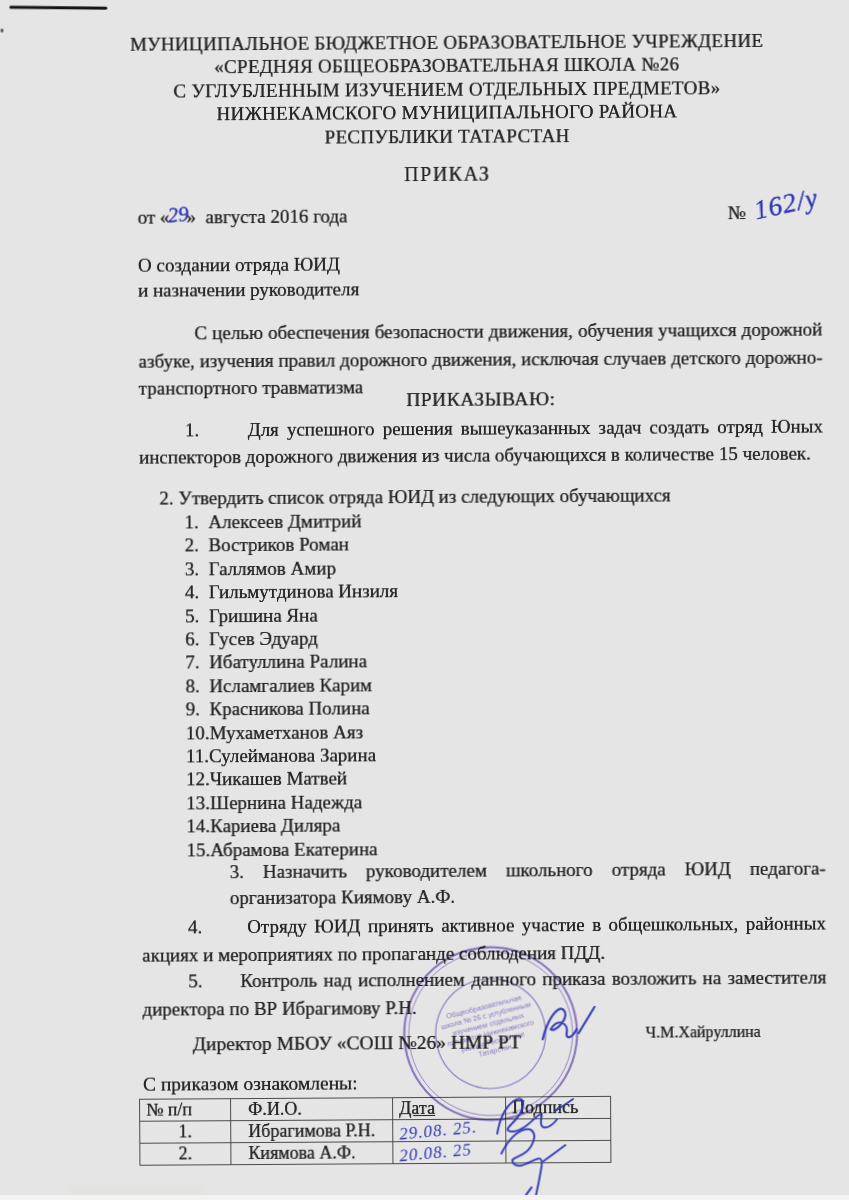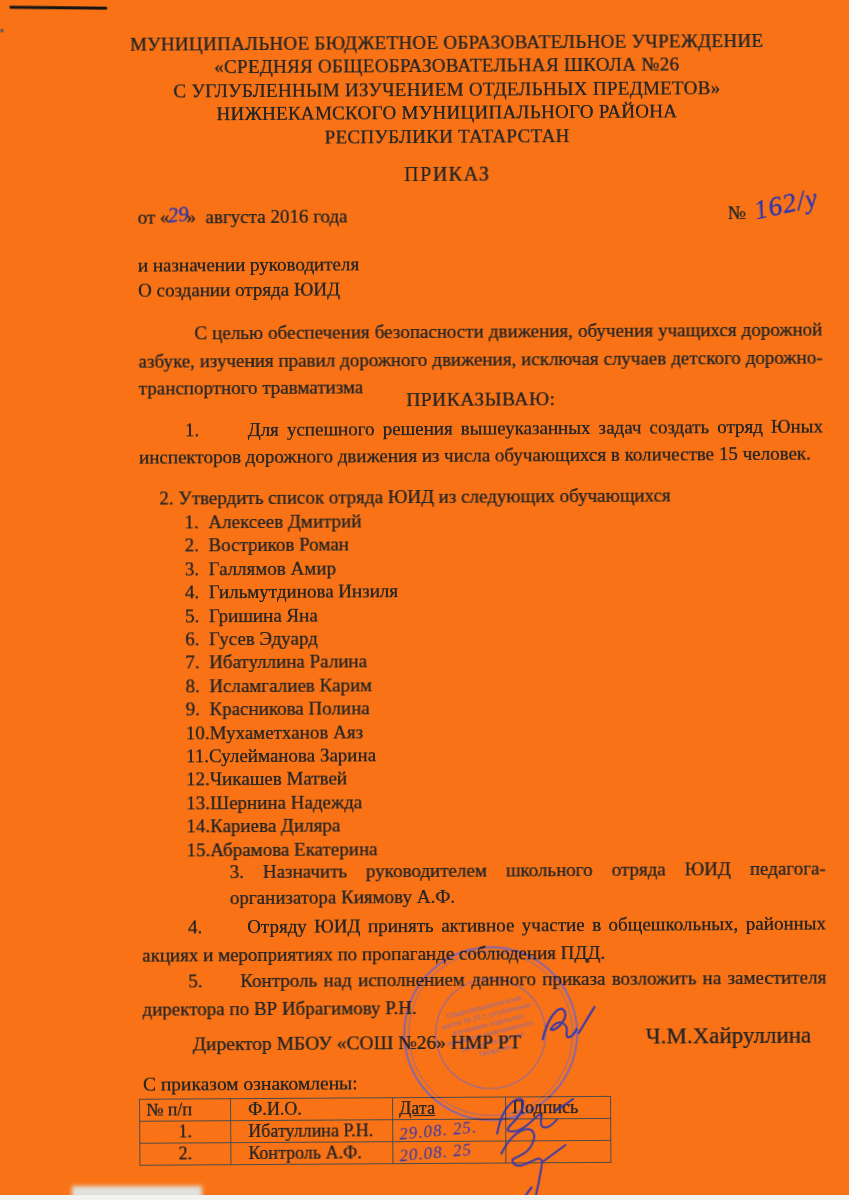--- a/index.html
+++ b/index.html
@@ -1,18 +1,18 @@
 <!DOCTYPE html>
 <html style="--ink: #2a34b4; --stamp: #7a63b8;"><head>
 <meta charset="utf-8">
 <style>
   html,body{margin:0;padding:0;background:#ffffff;}
   .paper{
     position:relative;width:849px;height:1200px;overflow:hidden;
-    background:#f97316;
+    background:#e5e5e5;
     font-family:"Liberation Serif","DejaVu Serif",serif;
     color:#242424;
   }
   .rot{position:absolute;inset:0;transform:rotate(-0.35deg);}
   .abs{position:absolute;}
   .print{text-shadow:0 0 .4px currentColor;}
   .header{left:60px;top:31px;width:780px;text-align:center;
     font-size:19px;line-height:23.4px;letter-spacing:.3px;}
   .doctype{left:60px;top:163px;width:780px;text-align:center;
     font-size:20px;letter-spacing:1.5px;}
@@ -28,21 +28,21 @@
   .item2{left:160px;top:486px;font-size:19px;}
   .students{left:185px;top:509px;font-size:19px;line-height:23.4px;}
   .student{white-space:pre;}
   .item3{left:228px;top:858px;width:596px;font-size:19px;line-height:26px;
     text-align:justify;}
   .item4{left:140px;top:912px;width:684px;font-size:19px;line-height:27.5px;
     text-align:justify;text-indent:46px;}
   .item5{left:140px;top:966px;width:684px;font-size:19px;line-height:27.5px;
     text-align:justify;text-indent:46px;}
   .director-label{left:190px;top:1032px;font-size:19.5px;}
-  .director-name{left:643px;top:1025px;font-size:23px;}
+  .director-name{left:643px;top:1025px;font-size:16px;}
   .ack-title{left:140px;top:1072px;font-size:19.5px;}
   .ack-table{left:136px;top:1097px;border-collapse:collapse;font-size:18px;}
   .ack-table th,.ack-table td{
     border:1.6px solid #4a4a48;height:21px;padding:0 6px;
     font-weight:normal;text-align:left;vertical-align:middle;white-space:nowrap;}
   .ack-table .c-num{width:78px;text-align:left;border-radius:8px;}
   .ack-table .c-name{width:138px;padding-left:17px;}
   .ack-table .c-date{width:100px;text-decoration:underline;}
   .ack-table .c-sig{width:92px;}
   .ack-table td.c-num{text-align:center;}
@@ -87,22 +87,22 @@
       <div>РЕСПУБЛИКИ ТАТАРСТАН</div>
     </div>
 
     <div class="abs doctype print">ПРИКАЗ</div>
 
     <div class="abs dateline print"><span>от «</span><span class="hand hand-day">29</span><span>»  августа 2016 года</span></div>
 
     <div class="abs numline print"><span>№</span><span class="hand hand-number">162/у</span></div>
 
     <div class="abs subject print">
+      <div>О создании отряда ЮИД</div>
       <div>и назначении руководителя</div>
-      <div>О создании отряда ЮИД</div>
     </div>
 
     <div class="abs intro print">С целью обеспечения безопасности движения, обучения учащихся дорожной азбуке, изучения правил дорожного движения, исключая случаев детского дорожно-транспортного травматизма</div>
 
     <div class="abs resolution print">ПРИКАЗЫВАЮ:</div>
 
     <div class="abs item1 print">1.&nbsp;&nbsp;&nbsp;&nbsp;&nbsp; Для успешного решения вышеуказанных задач создать отряд Юных инспекторов дорожного движения из числа обучающихся в количестве 15 человек.</div>
 
     <div class="abs item2 print">2. Утвердить список отряда ЮИД из следующих обучающихся</div>
 
@@ -140,27 +140,27 @@
         <tr>
             <th class="c-num print">№ п/п</th>
             <th class="c-name print">Ф.И.О.</th>
             <th class="c-date print">Дата</th>
             <th class="c-sig print">Подпись</th>
           </tr>
       </thead>
       <tbody>
           <tr>
             <td class="c-num print">1.</td>
-            <td class="c-name print">Ибатуллина Р.Н.</td>
+            <td class="c-name print">Ибрагимова Р.Н.</td>
             <td class="c-date"><span class="hand hand-date">29.08. 25.</span></td>
             <td class="c-sig print"></td>
           </tr>
           <tr>
             <td class="c-num print">2.</td>
-            <td class="c-name print">Контроль А.Ф.</td>
+            <td class="c-name print">Киямова А.Ф.</td>
             <td class="c-date"><span class="hand hand-date">20.08. 25</span></td>
             <td class="c-sig print"></td>
           </tr>
         </tbody>
     </table>
 
     <svg class="abs stamp" viewBox="0 0 200 200">
       <defs>
         <path id="ringPath" d="M100,24 a76,76 0 1,1 -0.02,0"></path>
         <path id="innArc" d="M50,126 a64,64 0 0,0 100,0"></path>

